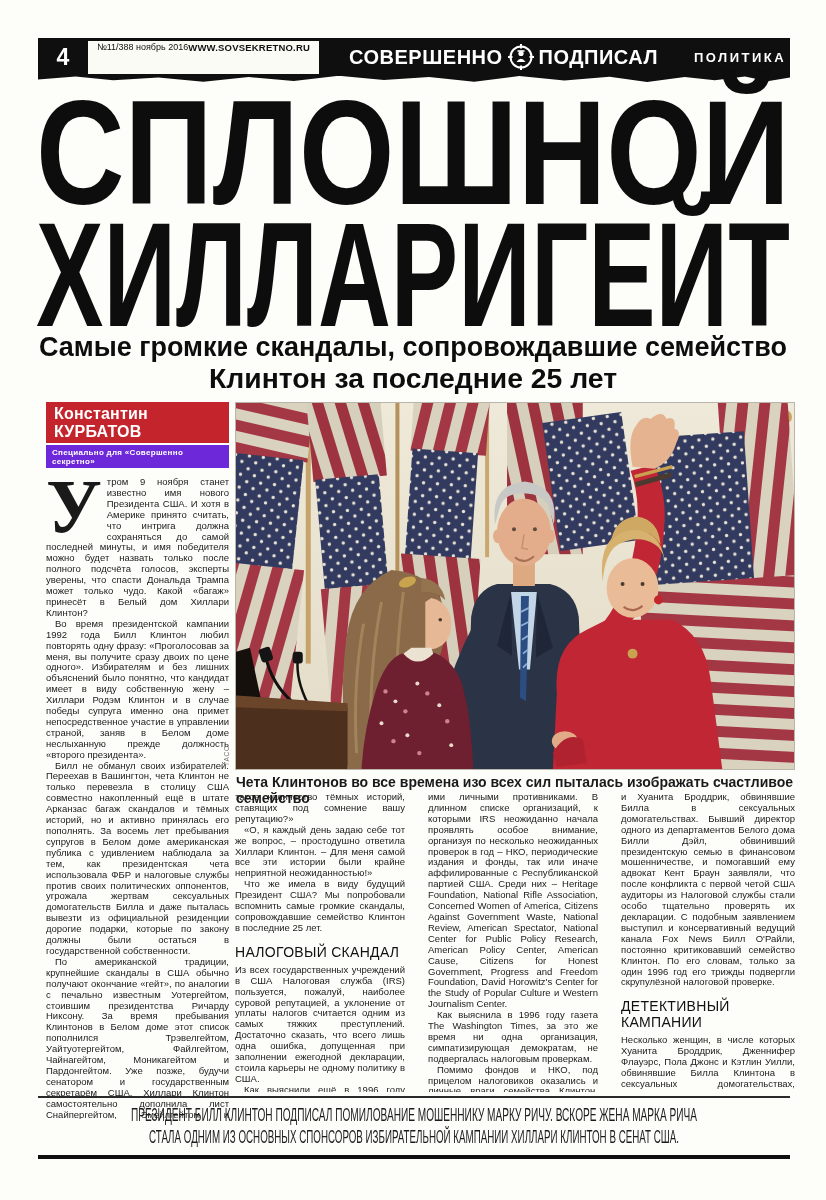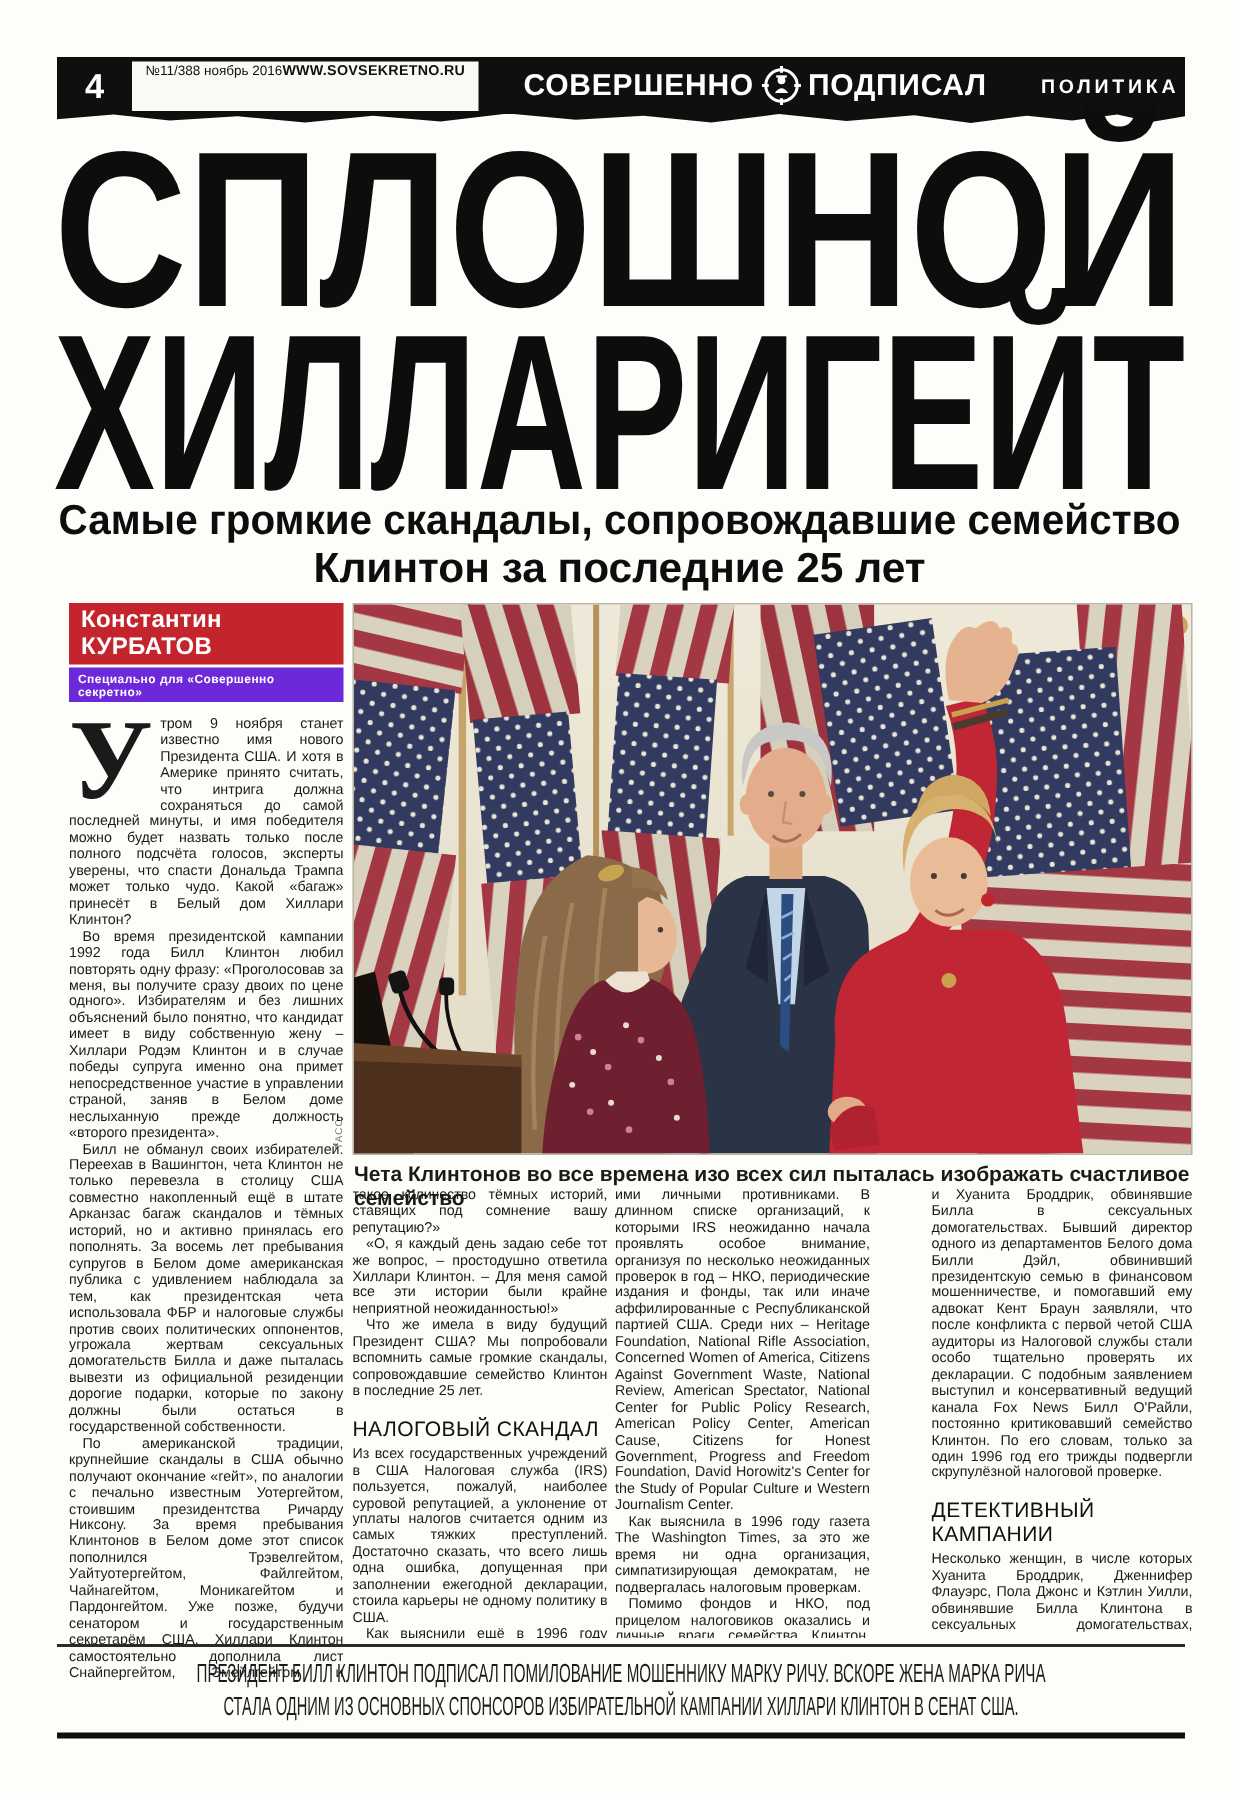--- a/index.html
+++ b/index.html
@@ -45,21 +45,21 @@
   .photo { position:absolute; left:235px; top:402px; width:560px; height:368px;
            border:1px solid #b9b5a8; box-sizing:border-box; background:#ece8db; }
   .photo svg { display:block; width:100%; height:100%; }
   .credit { position:absolute; left:223px; top:766px; font-size:6.5px; color:#777;
             transform:rotate(-90deg); transform-origin:left top; letter-spacing:.8px; }
   .caption { position:absolute; left:236px; top:774px; width:558px; font-size:14px; font-weight:bold; }
 
   
   .bcol { position:absolute; top:792px; height:300px; overflow:hidden; }
   .bcol-a { left:235px; width:170px; }
-  .bcol-b { left:410px; width:170px; }
+  .bcol-b { left:428px; width:170px; }
   .bcol-c { left:621px; width:174px; }
   .bcol p { margin:0; font-size:9.5px; line-height:10.9px; text-align:justify; }
   .scandal { font-size:14px; font-weight:normal; letter-spacing:.3px; margin:10px 0 5px; color:#111; }
 
   
   .rule-thin  { position:absolute; left:38px; width:752px; top:1096px; height:2px; background:#2a2a2a; }
   .footer-svg { position:absolute; left:38px; top:1104px; }
   .footer-svg text { font-family:"Liberation Sans",sans-serif; fill:#1c1c1c; }
   .rule-thick { position:absolute; left:38px; width:752px; top:1155px; height:4px; background:#0f0f0f; }
 </style>

